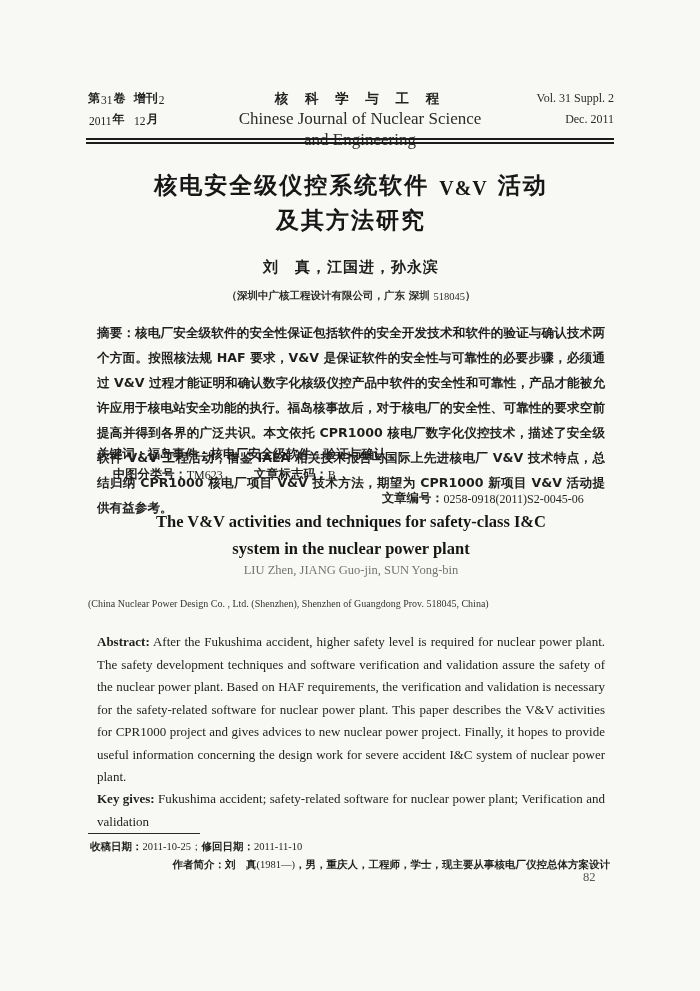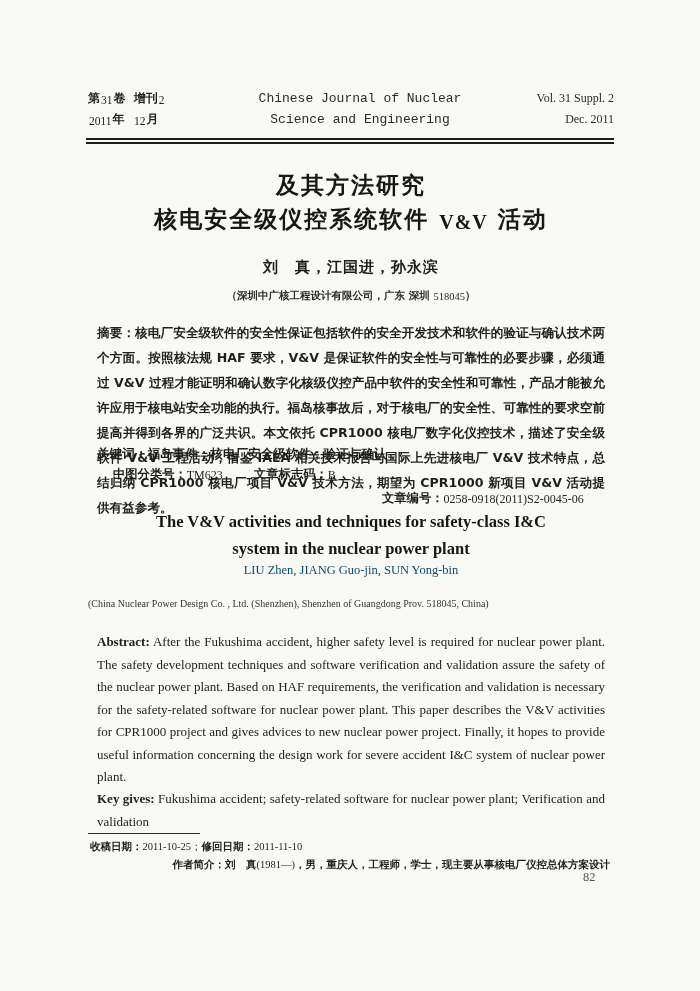--- a/index.html
+++ b/index.html
@@ -12,21 +12,21 @@
     -webkit-font-smoothing:antialiased;
   }
   .page{position:absolute;inset:0;background:#f8f8f4;overflow:hidden;}
 
   
   .header{position:absolute;top:88px;left:88px;width:526px;display:flex;justify-content:space-between;align-items:flex-start;}
   .hdr-left{width:140px;font-size:12px;font-weight:bold;line-height:21px;white-space:nowrap;}
   .hdr-left .num{font-family:"Liberation Serif",serif;font-weight:normal;font-size:11.5px;position:relative;top:1.5px;padding:0 1px;}
   .hdr-center{flex:1;text-align:center;}
   .hdr-center .cn{font-size:13.5px;font-weight:bold;letter-spacing:6px;line-height:20px;}
-  .hdr-center .en{font-size:13px;line-height:21px;font-family:Liberation Mono, monospace;color:#2b2b2b;}
+  .hdr-center .en{font-size:17px;line-height:21px;font-family:Liberation Serif, serif;color:#2b2b2b;}
   .hdr-right{width:122px;text-align:right;font-family:"Liberation Serif",serif;font-size:12px;line-height:21px;color:#2b2b2b;white-space:nowrap;}
 
   .double-rule{position:absolute;top:138px;left:86px;width:528px;height:1.5px;border-top:2px solid #1c1c1c;border-bottom:2px solid #1c1c1c;}
 
   
   .title-cn{position:absolute;top:168px;left:88px;width:526px;text-align:center;font-weight:bold;font-size:23px;line-height:34px;letter-spacing:2px;color:#171717;}
   .title-cn .vv{font-family:"Liberation Serif",serif;font-weight:bold;font-size:20px;letter-spacing:1px;position:relative;top:2px;}
 
   .authors-cn{position:absolute;top:258px;left:88px;width:526px;text-align:center;font-weight:bold;font-size:15px;letter-spacing:1px;color:#1d1d1d;}
   .affil-cn{position:absolute;top:289px;left:88px;width:526px;text-align:center;font-weight:600;font-size:10.5px;color:#2a2a2a;}
@@ -40,21 +40,21 @@
   .class-line{position:absolute;top:466px;left:97px;width:508px;height:20px;font-size:12.3px;color:#1f1f1f;}
   .class-line .seg{position:absolute;top:0;white-space:nowrap;}
   .class-line .seg.s1{left:16px;}
   .class-line .seg.s2{left:157px;}
   .class-line .seg.s3{left:285px;margin-top:24px;}
   .class-line .lbl{font-weight:bold;}
   .class-line .val{font-family:"Liberation Serif",serif;font-size:12px;position:relative;top:1px;}
 
   
   .title-en{position:absolute;top:508px;left:88px;width:526px;text-align:center;font-family:"Liberation Serif",serif;font-weight:bold;font-size:16.5px;line-height:27px;color:#161616;}
-  .authors-en{position:absolute;top:563px;left:88px;width:526px;text-align:center;font-family:"Liberation Serif",serif;font-size:12.5px;color:#0c4a6e;}
+  .authors-en{position:absolute;top:563px;left:88px;width:526px;text-align:center;font-family:"Liberation Serif",serif;font-size:12.5px;color:#737373;}
   .affil-en{position:absolute;top:598px;left:88px;width:526px;font-family:"Liberation Serif",serif;font-size:10px;color:#333;}
 
   .abstract-en{position:absolute;top:631px;left:97px;width:508px;font-family:"Liberation Serif",serif;font-size:13px;line-height:22.5px;text-align:justify;color:#222;}
   .abstract-en .lbl{font-weight:bold;}
   .kw-en{position:absolute;top:788px;left:97px;width:508px;font-family:"Liberation Serif",serif;font-size:13px;line-height:22.5px;text-align:justify;color:#222;}
   .kw-en .lbl{font-weight:bold;}
 
   
   .foot-rule{position:absolute;top:833px;left:88px;width:112px;border-top:1.5px solid #2a2a2a;}
   .foot-line1{position:absolute;top:840px;left:90px;width:520px;font-size:10.5px;color:#1f1f1f;font-weight:600;}
@@ -67,33 +67,34 @@
 <body>
 
 <div class="page">
 
   <div class="header">
     <div class="hdr-left">
       <div><span>第</span><span class="num">31</span><span>卷</span>&nbsp;&nbsp;<span>增刊</span><span class="num">2</span></div>
       <div><span class="num">2011</span><span>年</span>&nbsp;&nbsp;<span class="num">12</span><span>月</span></div>
     </div>
     <div class="hdr-center">
+      <div class="cn">核 科 学 与 工 程</div>
       <div class="en">Chinese Journal of Nuclear Science and Engineering</div>
     </div>
     <div class="hdr-right">
       <div>Vol. 31   Suppl. 2</div>
       <div>Dec.    2011</div>
     </div>
   </div>
 
   <div class="double-rule"></div>
 
   <div class="title-cn">
+    <div><span>核电安全级仪控系统软件 </span><span class="vv">V&amp;V</span><span> 活动</span></div>
     <div>及其方法研究</div>
-    <div><span>核电安全级仪控系统软件 </span><span class="vv">V&amp;V</span><span> 活动</span></div>
   </div>
 
   <div class="authors-cn">刘　真，江国进，孙永滨</div>
 
   <div class="affil-cn"><span>（深圳中广核工程设计有限公司，广东 深圳 </span><span class="num">518045</span><span>）</span></div>
 
   <div class="abstract-cn"><span class="lbl">摘要：</span><span>核电厂安全级软件的安全性保证包括软件的安全开发技术和软件的验证与确认技术两个方面。按照核法规 HAF 要求，V&amp;V 是保证软件的安全性与可靠性的必要步骤，必须通过 V&amp;V 过程才能证明和确认数字化核级仪控产品中软件的安全性和可靠性，产品才能被允许应用于核电站安全功能的执行。福岛核事故后，对于核电厂的安全性、可靠性的要求空前提高并得到各界的广泛共识。本文依托 CPR1000 核电厂数字化仪控技术，描述了安全级软件 V&amp;V 工程活动，借鉴 IAEA 相关技术报告与国际上先进核电厂 V&amp;V 技术特点，总结归纳 CPR1000 核电厂项目 V&amp;V 技术方法，期望为 CPR1000 新项目 V&amp;V 活动提供有益参考。</span></div>
 
   <div class="kw-cn"><span class="lbl">关键词：</span><span>福岛事件；核电厂安全级软件；验证与确认</span></div>
 

